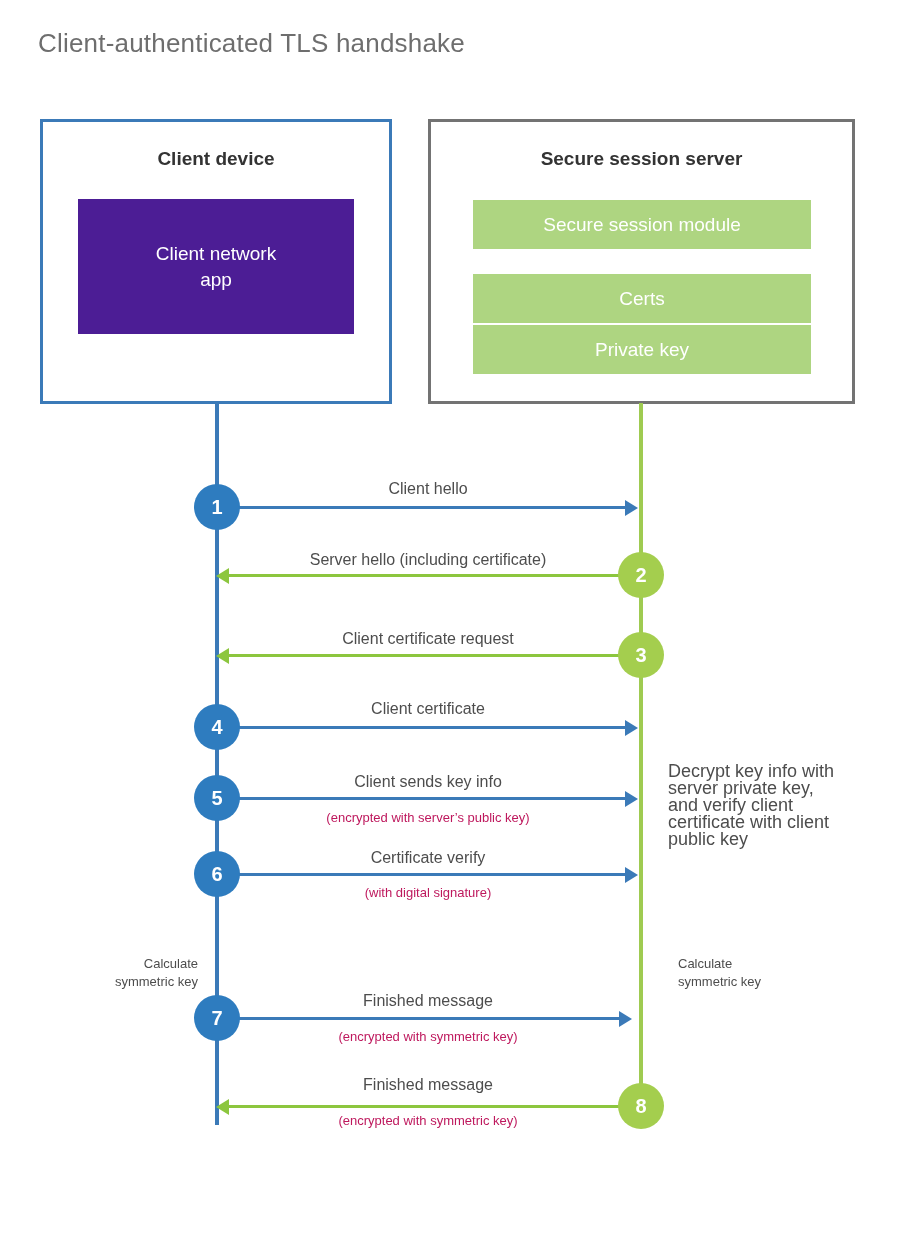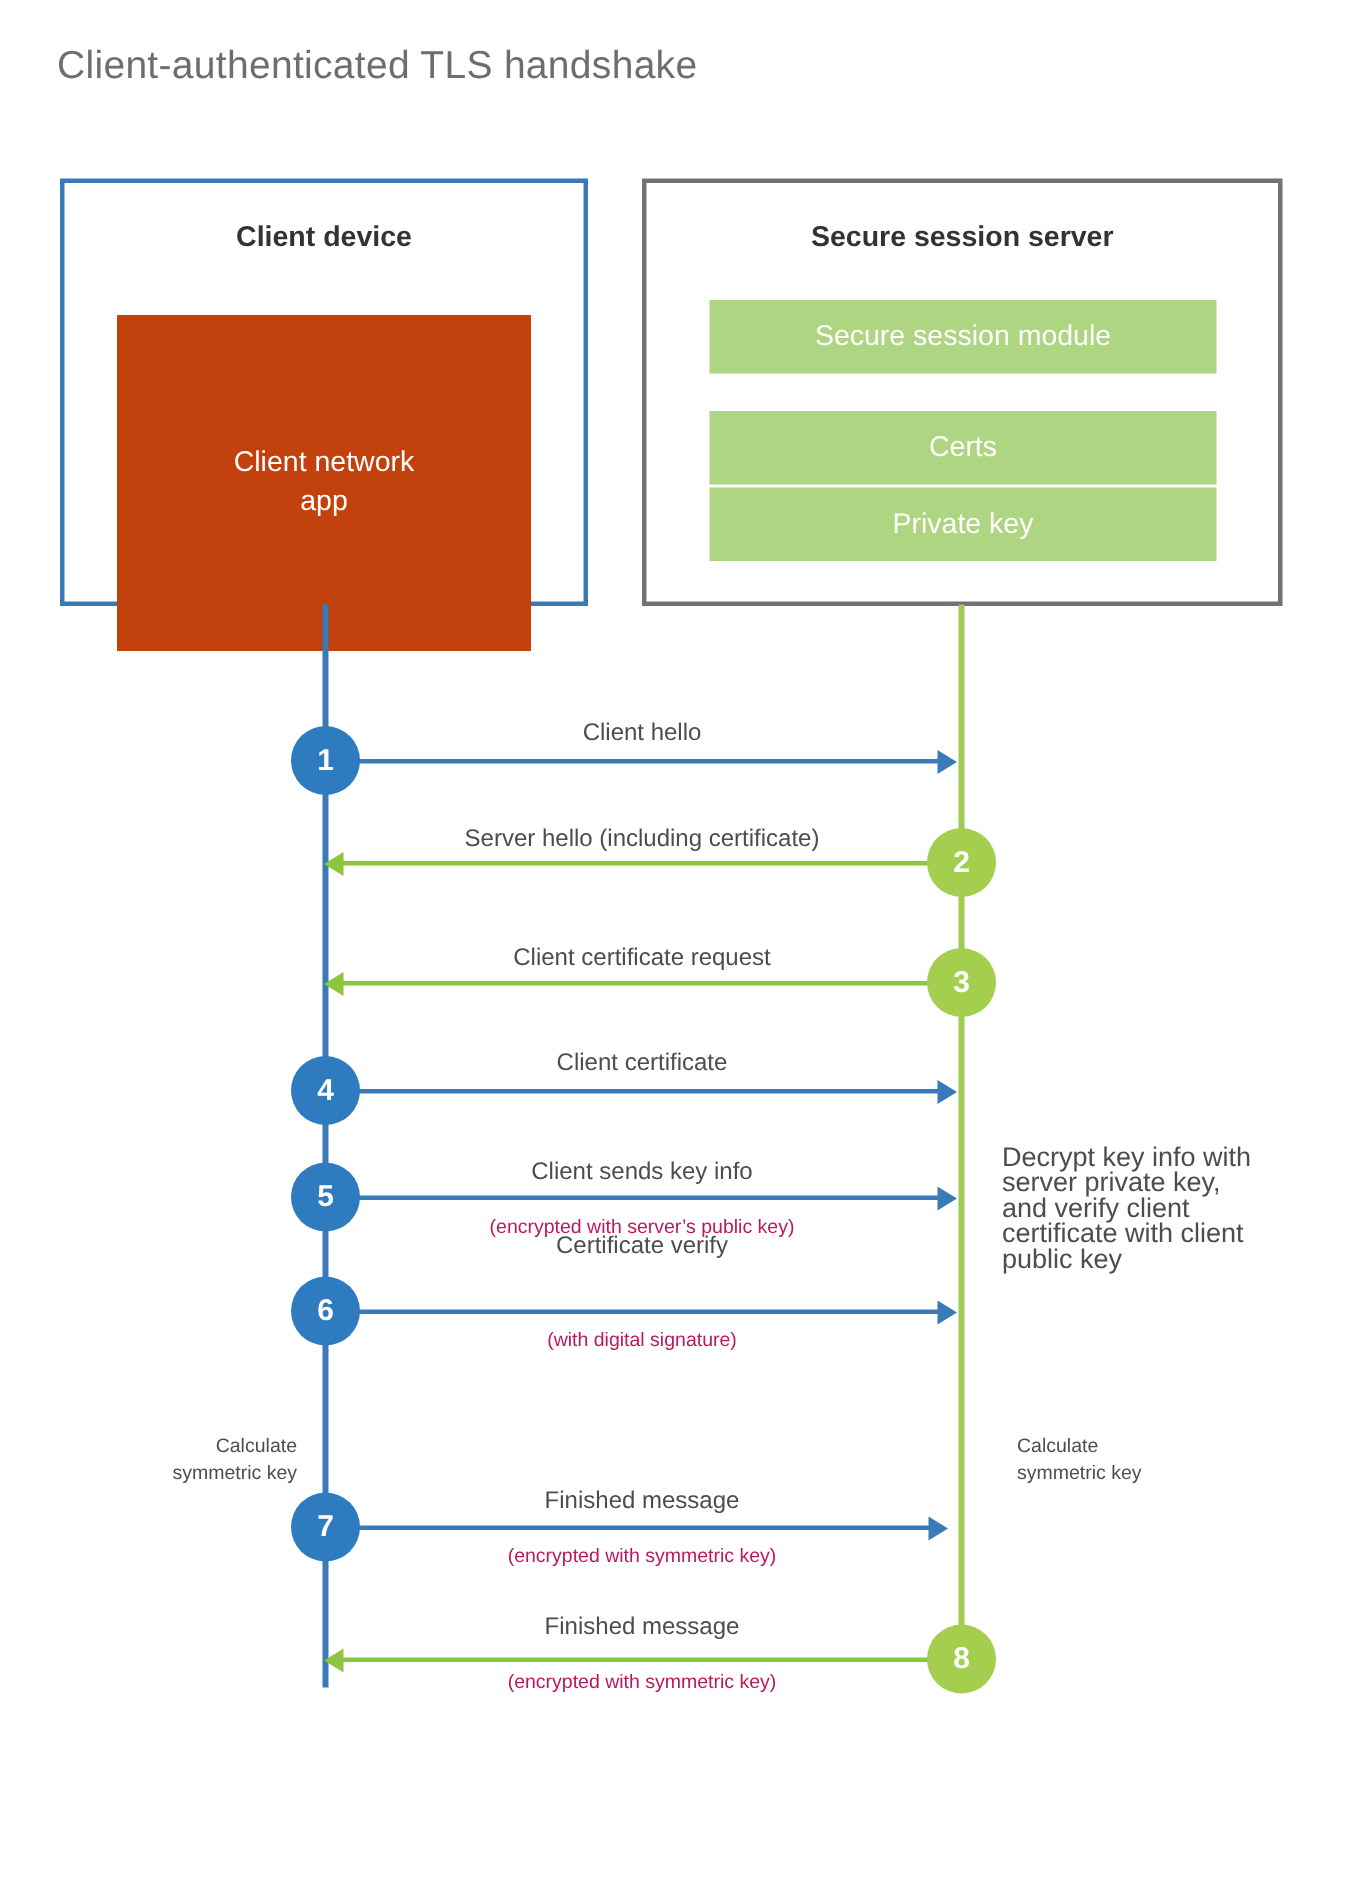--- a/index.html
+++ b/index.html
@@ -54,23 +54,23 @@
     position: absolute;
     left: 0; right: 0;
     top: 26px;
     text-align: center;
     font-size: 19px;
     font-weight: bold;
     color: #333333;
   }
   .client-app {
     position: absolute;
-    left: 35px;  top: 88px;
-    width: 276px; height: 224px;
-    background: #c2410c;
+    left: 35px;  top: 77px;
+    width: 276px; height: 135px;
+    background: #4c1d95;
     color: #ffffff;
     font-size: 19px;
     line-height: 26px;
     display: flex;
     align-items: center;
     justify-content: center;
     text-align: center;
     padding: 0 10px;
     box-sizing: border-box;
   }
@@ -224,21 +224,21 @@
   <div class="step-circle client" style="top:704px">4</div>
 
   <div class="msg-label" style="top:773px">Client sends key info</div>
   <div class="arrow-line to-server" style="left:216px; top:797px; width:410px;"></div>
   <div class="arrow-head right" style="left:625px; top:791px;"></div>
   <div class="step-circle client" style="top:775px">5</div>
   <div class="msg-sub" style="top:810px">(encrypted with server’s public key)</div>
 
   <div class="side-note right-note">Decrypt key info with server private key, and verify client certificate with client public key</div>
 
-  <div class="msg-label" style="top:822px">Certificate verify</div>
+  <div class="msg-label" style="top:849px">Certificate verify</div>
   <div class="arrow-line to-server" style="left:216px; top:873px; width:410px;"></div>
   <div class="arrow-head right" style="left:625px; top:867px;"></div>
   <div class="step-circle client" style="top:851px">6</div>
   <div class="msg-sub" style="top:885px">(with digital signature)</div>
 
   <div class="calc-note left" style="white-space: pre-line;">Calculate
 symmetric key</div>
   <div class="calc-note right" style="white-space: pre-line;">Calculate
 symmetric key</div>
 

